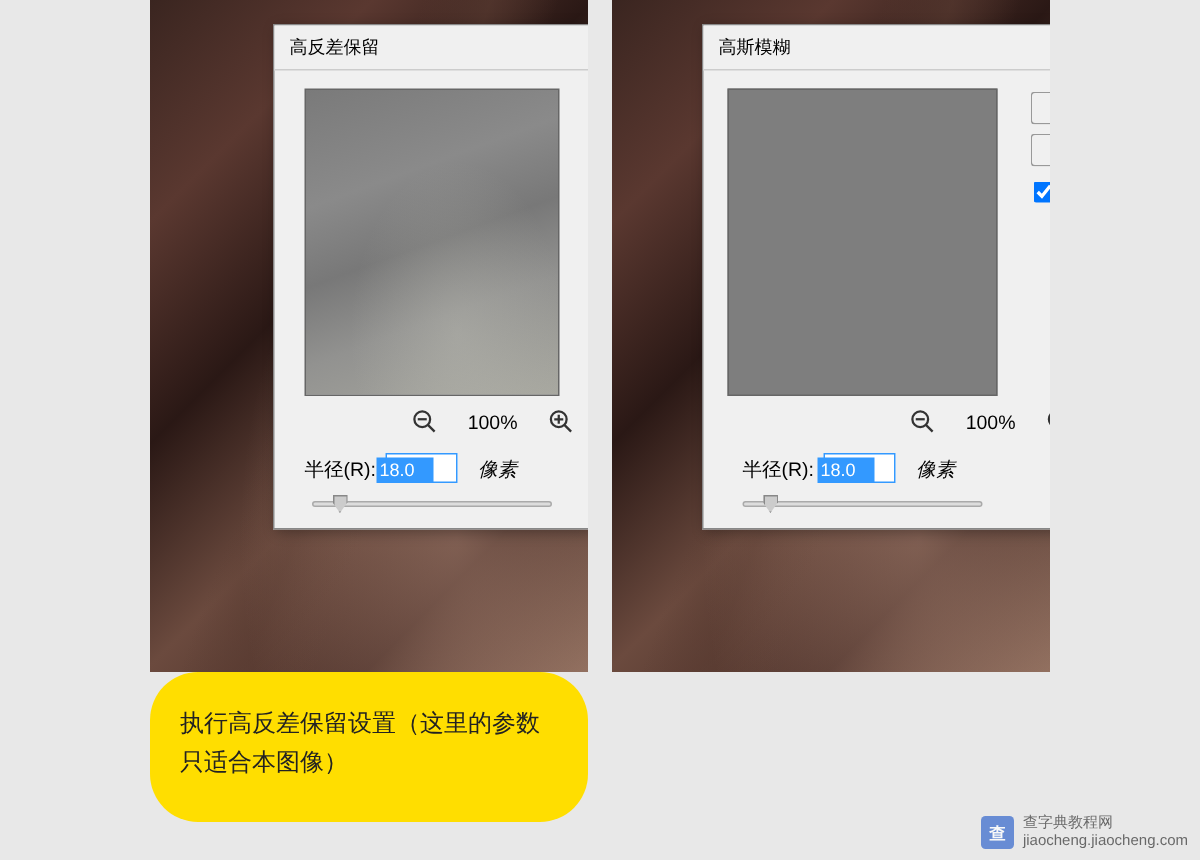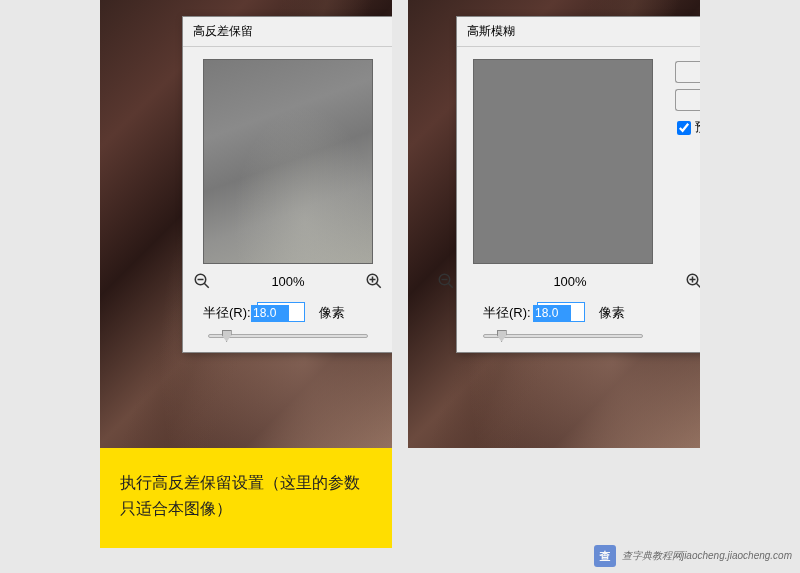--- a/index.html
+++ b/index.html
@@ -47,21 +47,21 @@
       box-shadow: 2px 2px 8px rgba(0,0,0,0.3);
       z-index: 10;
     }
     .dialog-left {
       top: 16px;
       left: 82px;
       width: 212px;
     }
     .dialog-right {
       top: 16px;
-      left: 48px;
+      left: 60px;
       width: 258px;
     }
     .dialog-title {
       background: #f0f0f0;
       padding: 6px 10px;
       font-size: 12px;
       border-bottom: 1px solid #ccc;
     }
     .dialog-body {
       padding: 12px 10px 14px 10px;
@@ -88,21 +88,21 @@
       position: absolute;
       inset: 0;
       background: radial-gradient(ellipse at 60% 80%, rgba(200,200,190,0.3) 0%, transparent 50%);
     }
     .preview-right-content {
       background: #7e7e7e;
     }
     .zoom-controls {
       display: flex;
       align-items: center;
-      justify-content: space-between;
+      justify-content: flex-end;
       gap: 20px;
       margin: 8px 0 12px 0;
       font-size: 13px;
     }
     .zoom-icon {
       width: 18px;
       height: 18px;
       position: relative;
       cursor: pointer;
     }
@@ -129,20 +129,21 @@
       height: 20px;
       border: 1px solid #3399ff;
       background: #fff;
       padding: 1px 4px;
       font-size: 12px;
       text-align: left;
     }
     .unit-label {
       font-size: 13px;
       margin-left: 8px;
+      font-style: italic;
     }
     .slider-track {
       width: 160px;
       height: 4px;
       background: #ddd;
       border: 1px solid #aaa;
       border-radius: 2px;
       margin: 12px auto 0 auto;
       position: relative;
     }
@@ -186,20 +187,21 @@
       height: 14px;
     }
     .caption {
       background: #ffde00;
       padding: 22px 20px;
       font-size: 16px;
       line-height: 1.65;
       color: #222;
       width: 100%;
       min-height: 100px;
+      border-radius: 32px;
     }
     .watermark {
       position: absolute;
       bottom: 6px;
       right: 8px;
       display: flex;
       align-items: center;
       gap: 6px;
       opacity: 0.7;
     }
@@ -210,25 +212,24 @@
       border-radius: 3px;
       display: flex;
       align-items: center;
       justify-content: center;
       color: #fff;
       font-size: 11px;
       font-weight: bold;
     }
     .wm-text {
       display: flex;
-      flex-direction: row;
+      flex-direction: column;
       font-size: 10px;
       color: #333;
       line-height: 1.2;
-      font-style: italic;
     }
   </style>
 </head>
 <body>
 
 <div class="panels-container">
 
   <div class="panel">
     <div class="image-area">
       <div class="dialog dialog-left">

